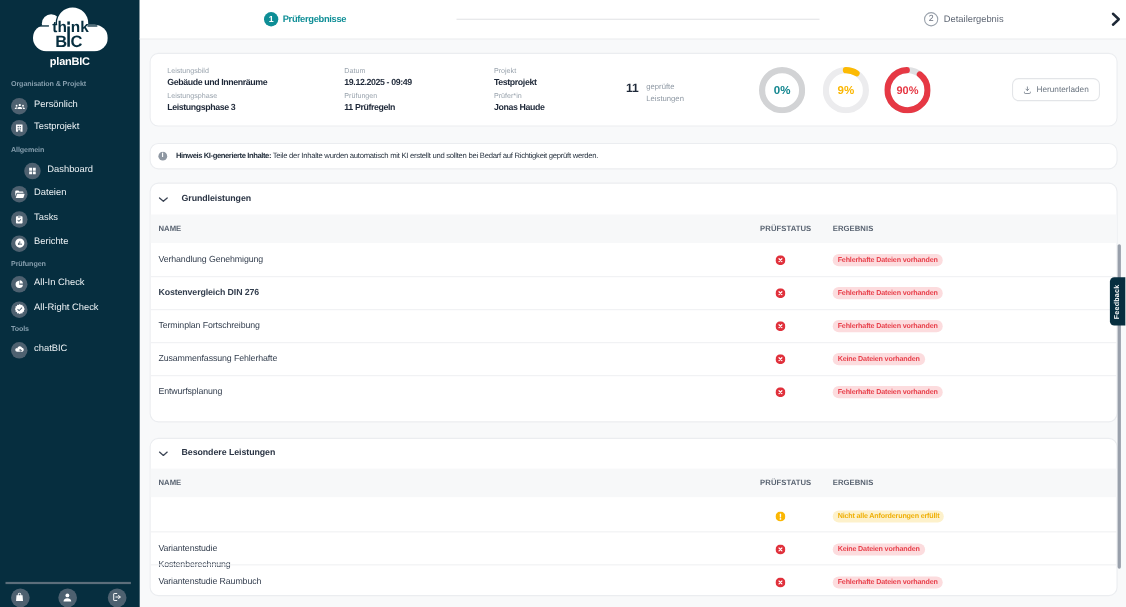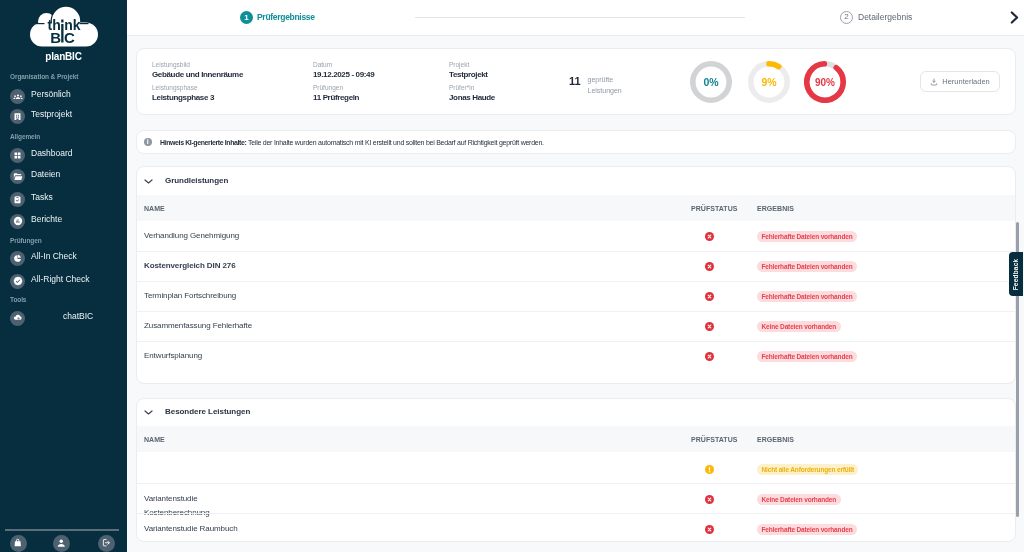--- a/index.html
+++ b/index.html
@@ -71,21 +71,21 @@
   <div class="navitem" style="top:108.7px;">
     <span class="ic">
         <svg width="9" height="9" viewBox="0 0 24 24" fill="#fff">
           <path d="M5 3h14a1 1 0 011 1v17h-5v-4h-6v4H4V4a1 1 0 011-1zm3 4v3h3V7H8zm5 0v3h3V7h-3zm-5 5v3h3v-3H8zm5 0v3h3v-3h-3z"></path>
         </svg>
       </span>
     <span class="tx">Testprojekt</span>
   </div>
 
   <div class="navlabel" style="top:134px;">Allgemein</div>
-  <div class="navitem" style="top:147.5px;">
+  <div class="navitem" style="top:147.5px;margin-left:12px;">
     <span class="ic">
         <svg width="9" height="9" viewBox="0 0 24 24" fill="#fff">
           <path d="M4 4h7v7H4zM13 4h7v7h-7zM4 13h7v7H4zM13 13h7v7h-7z"></path>
         </svg>
       </span>
     <span class="tx">Dashboard</span>
   </div>
   <div class="navitem" style="top:169.3px;">
     <span class="ic">
         <svg width="10" height="10" viewBox="0 0 24 24" fill="#fff">
@@ -124,21 +124,21 @@
   <div class="navitem" style="top:273.8px;">
     <span class="ic">
         <svg width="10" height="10" viewBox="0 0 24 24" fill="#fff">
           <path d="M12 1l2.4 2.1 3.1-.5 1 3 3 1-.5 3.1L23 12l-2 2.4.5 3.1-3 1-1 3-3.1-.5L12 23l-2.4-2-3.1.5-1-3-3-1 .5-3.1L1 12l2-2.4-.5-3.1 3-1 1-3 3.1.5L12 1zm4.2 7.2l-5.7 5.7-2.7-2.7-1.4 1.4 4.1 4.1 7.1-7.1-1.4-1.4z"></path>
         </svg>
       </span>
     <span class="tx">All-Right Check</span>
   </div>
 
   <div class="navlabel" style="top:297px;">Tools</div>
-  <div class="navitem" style="top:310.5px;gap:32px;">
+  <div class="navitem" style="top:310.5px;">
     <span class="ic">
         <svg width="10" height="10" viewBox="0 0 24 24" fill="#fff">
           <path d="M6.5 9A5.5 5.5 0 0117 7.5 4.5 4.5 0 0118 16H6a4 4 0 01-.9-7.9L6.5 9z"></path>
           <path d="M10 13l4-2-1 4 4-2" stroke="#4e6170" stroke-width="1.6" fill="none"></path>
         </svg>
       </span>
     <span class="tx">chatBIC</span>
   </div>
 
   <div class="abs" style="left:5px;top:529px;width:114px;height:1.5px;background:#5c6e7b;"></div>

